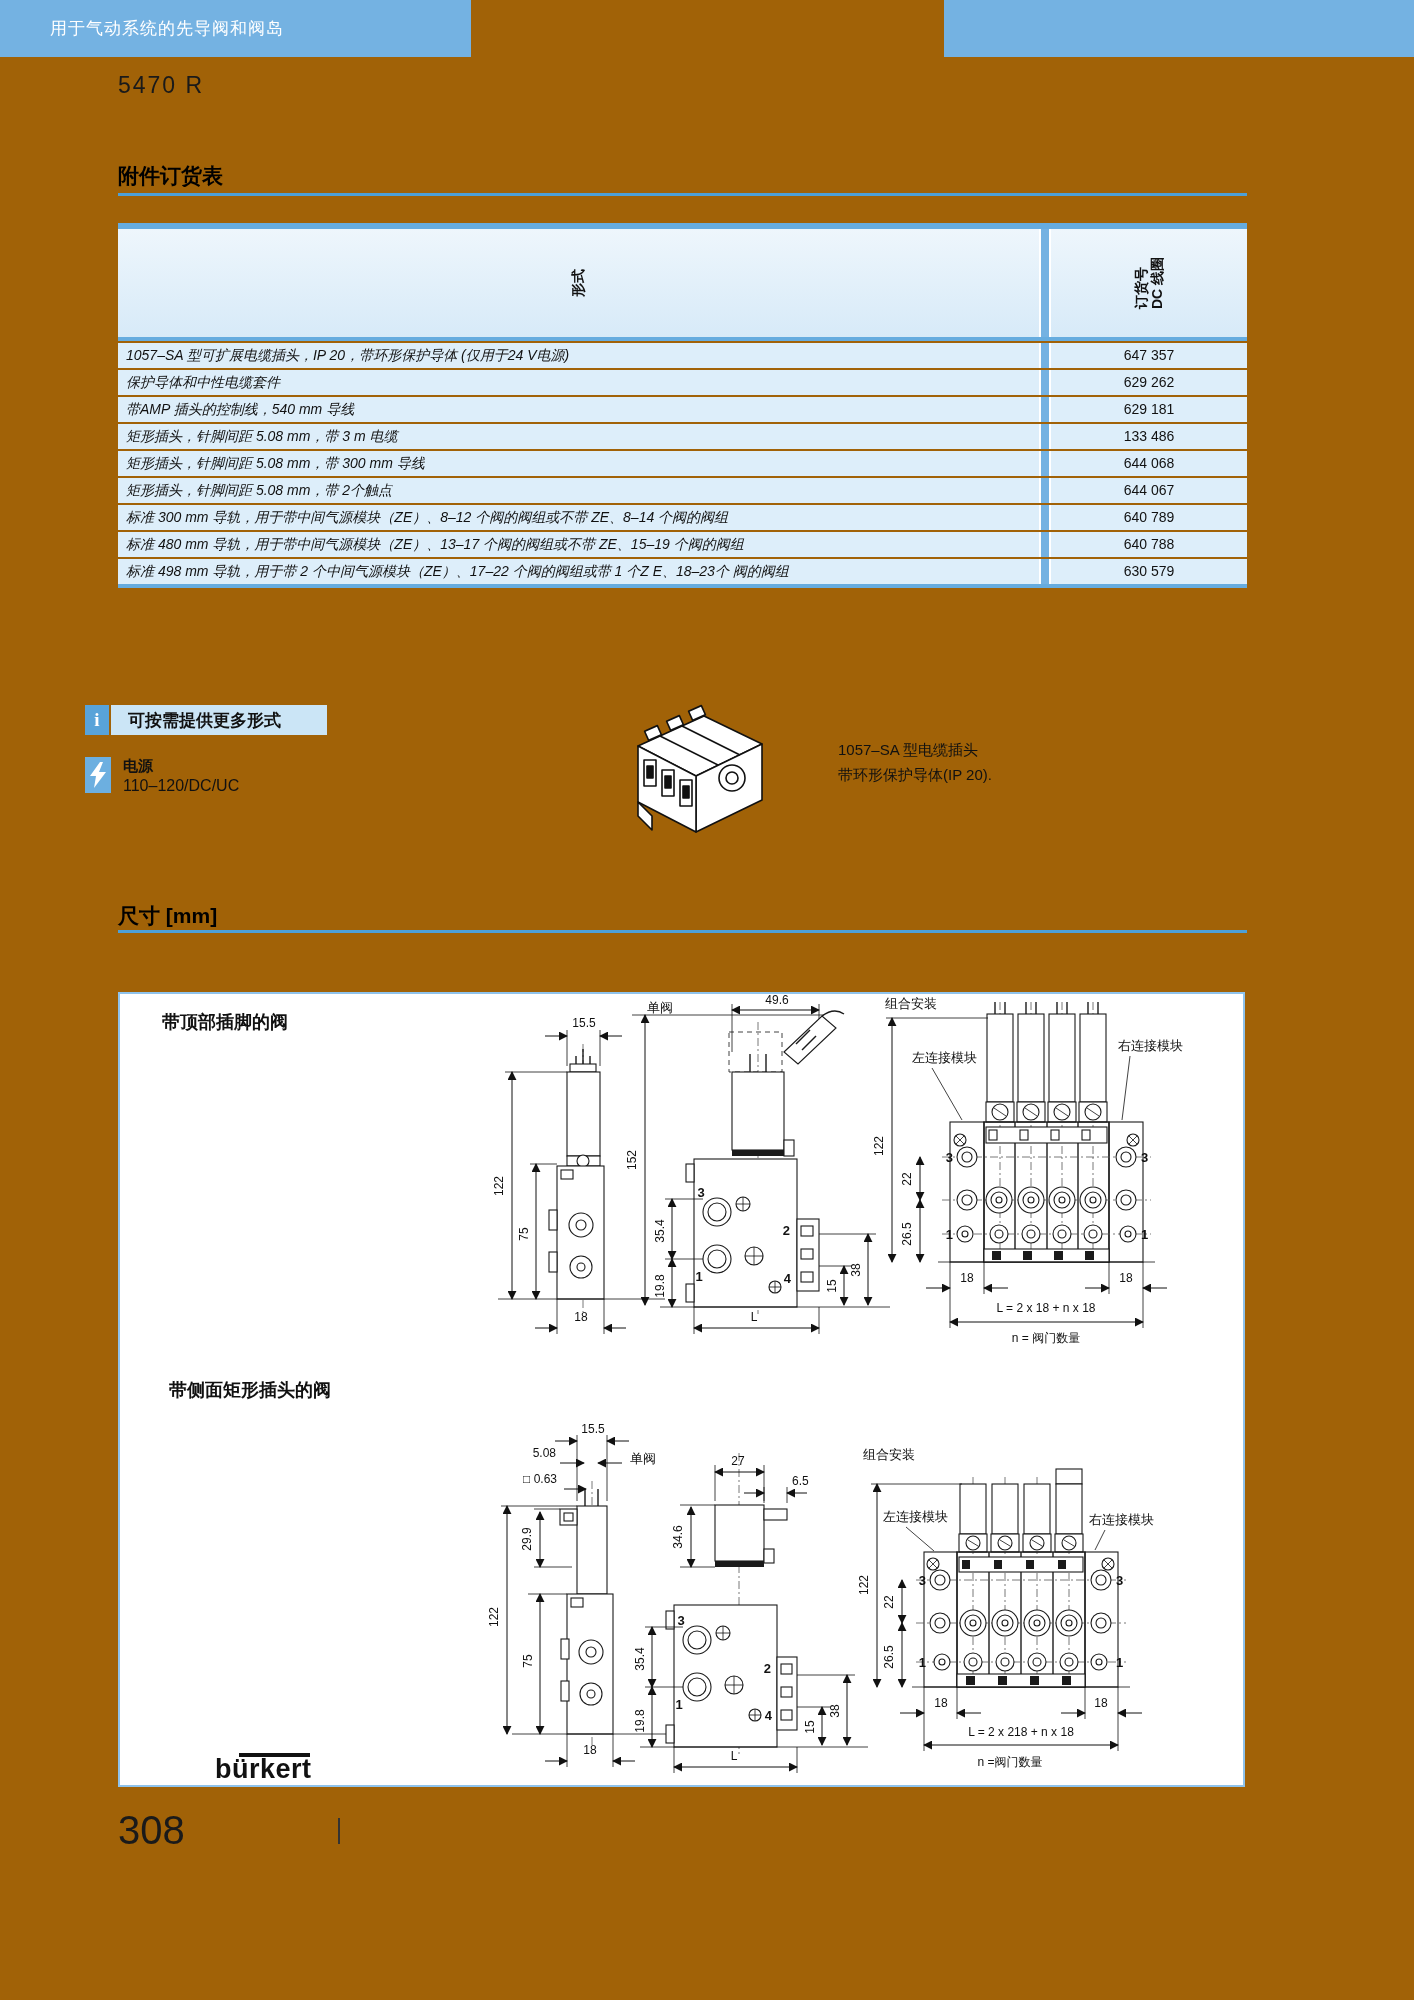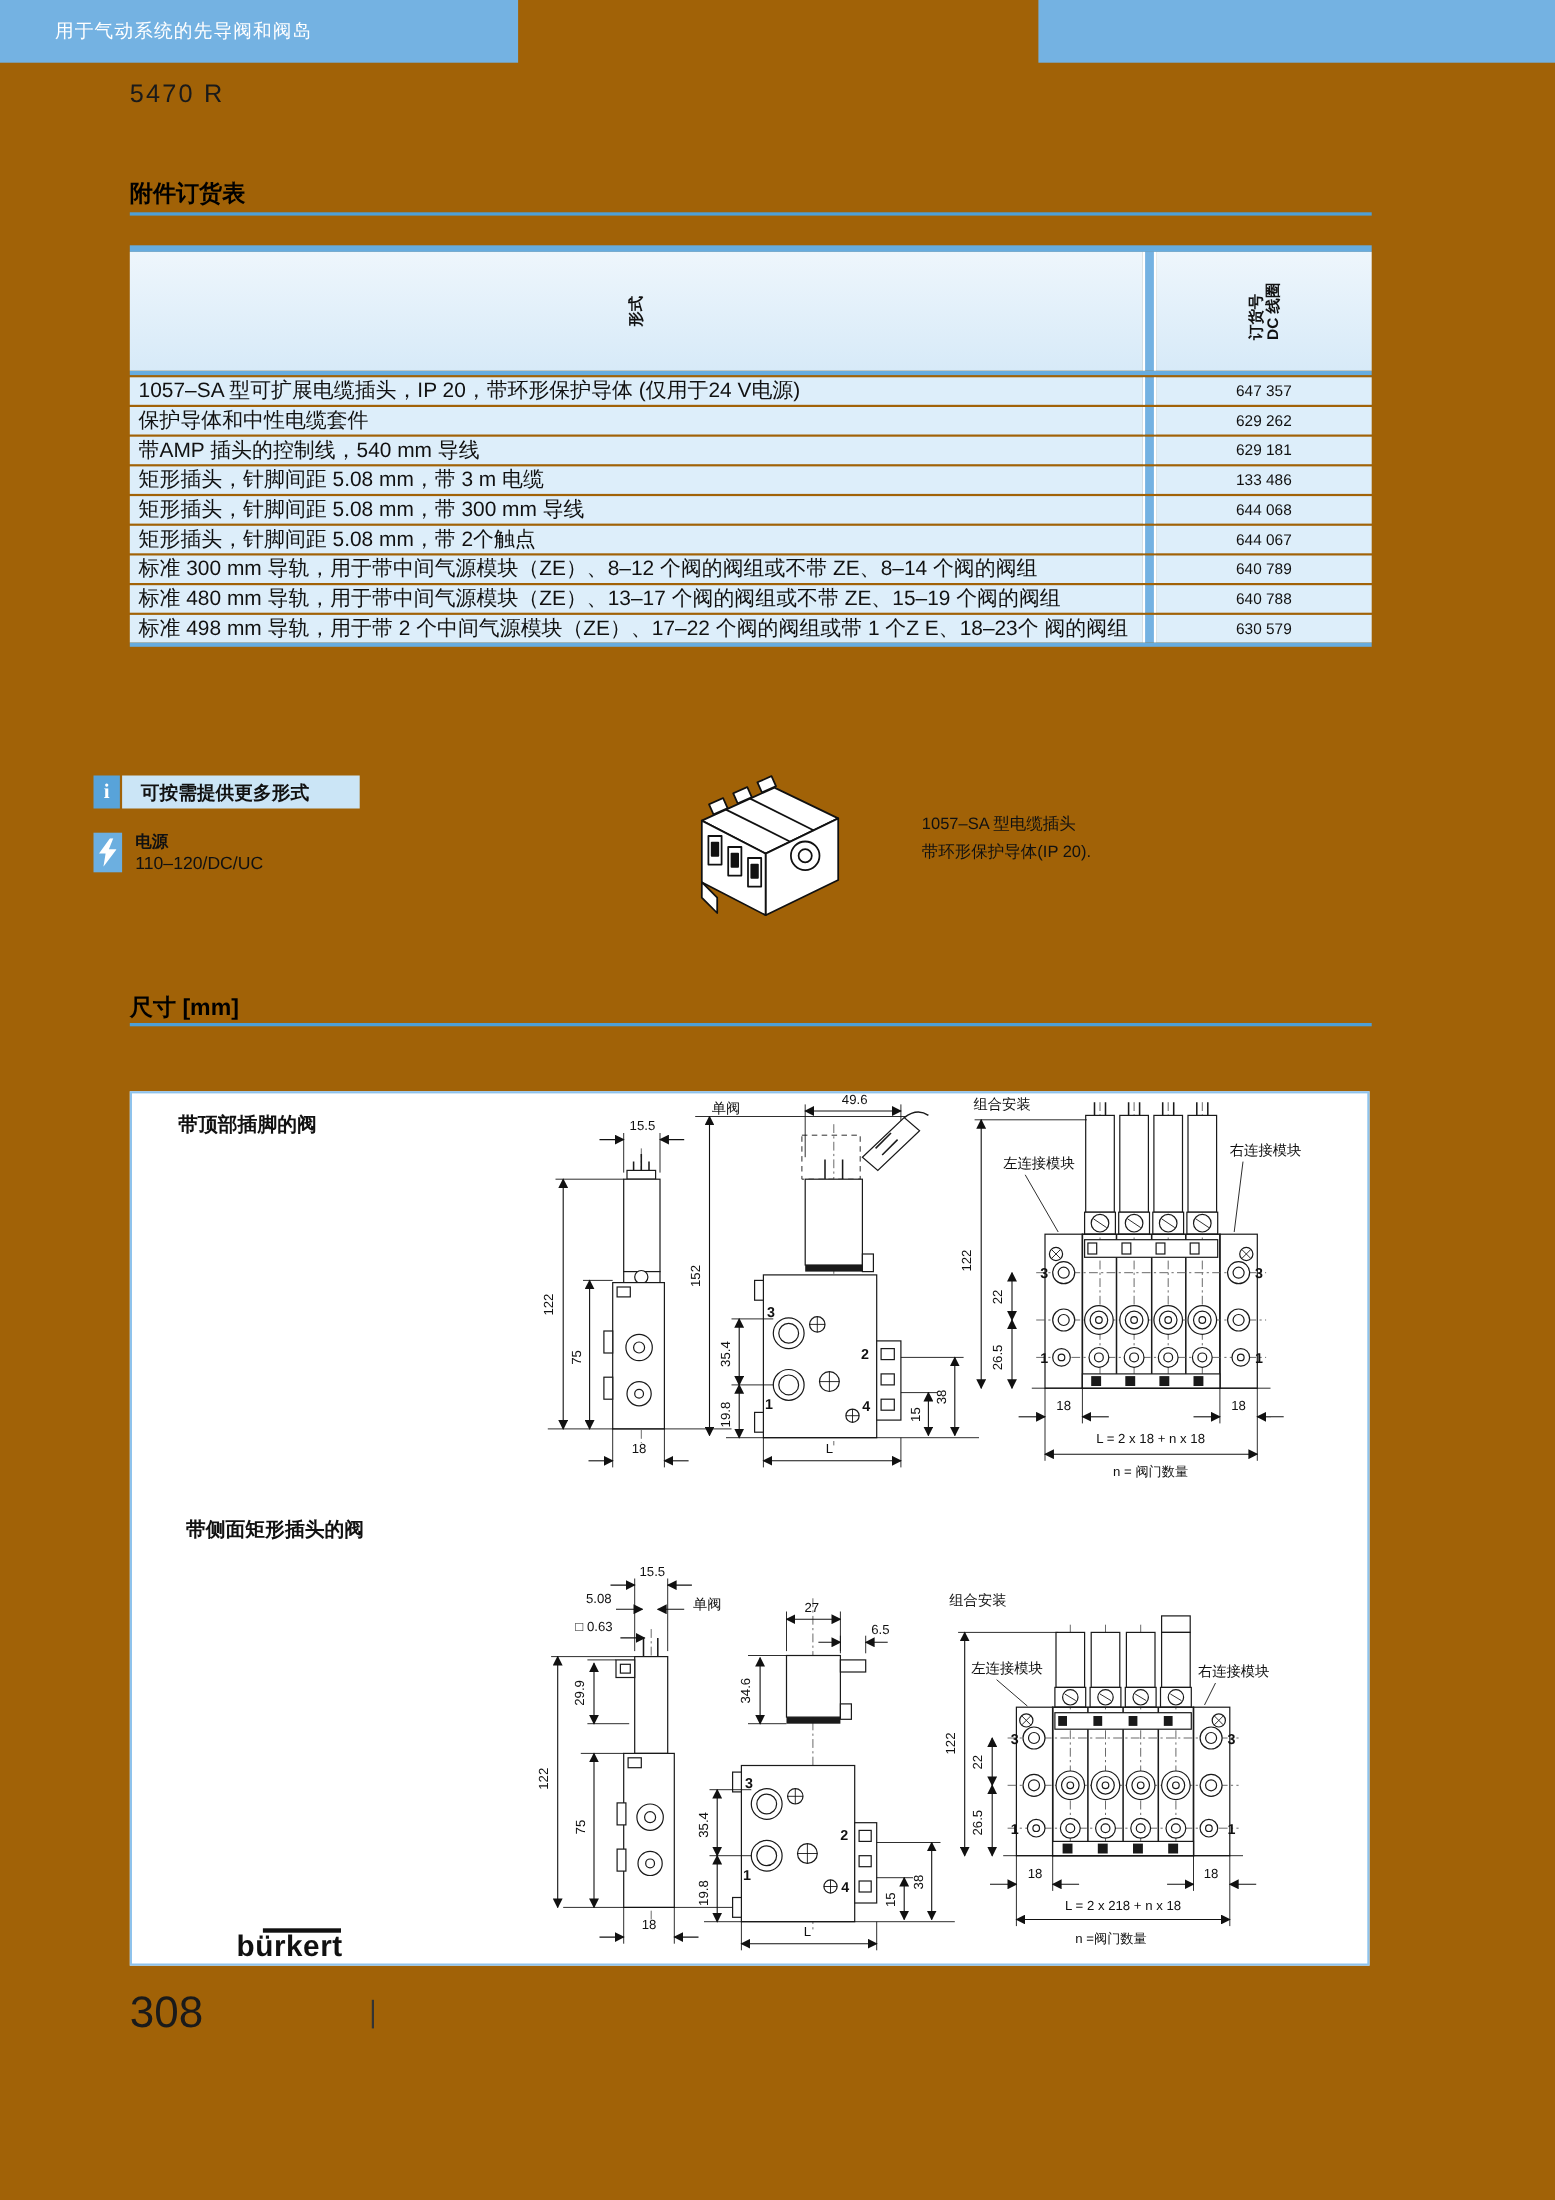--- a/index.html
+++ b/index.html
@@ -19,22 +19,22 @@
              border-bottom:4px solid #66acdf;}
   .acc-head{display:flex;height:108px;border-bottom:4px solid #66acdf;}
   .acc-head .cell-desc{width:921px;background:linear-gradient(180deg,#eef6fc,#d7eaf8);
                        display:flex;align-items:center;justify-content:center;}
   .acc-head .cell-desc .rot{transform:rotate(-90deg);font-weight:bold;font-size:14px;white-space:nowrap;}
   .col-div{width:8px;background:#74b2e2;border-left:2px solid #fff;border-right:2px solid #fff;}
   .acc-head .cell-code{flex:1;background:linear-gradient(180deg,#eef6fc,#d7eaf8);
                        display:flex;align-items:center;justify-content:center;}
   .rot2{transform:rotate(-90deg);font-weight:bold;font-size:14px;line-height:16px;white-space:nowrap;}
   .acc-row{display:flex;height:25px;margin-top:2px;}
-  .acc-row .cell-desc{width:921px;background:#ddeefa;font-size:19px;line-height:25px;
-                      padding-left:8px;box-sizing:border-box;white-space:nowrap;overflow:hidden;}
+  .acc-row .cell-desc{width:921px;background:#ddeefa;font-size:14px;line-height:25px;
+                      padding-left:8px;box-sizing:border-box;white-space:nowrap;overflow:hidden;font-style:italic;}
   .acc-row .cell-code{flex:1;background:#ddeefa;font-size:14px;line-height:25px;text-align:center;}
   
   .info-banner{position:absolute;left:85px;top:705px;height:30px;display:flex;}
   .info-i{width:24px;height:30px;background:#58a3d9;color:#fff;font-weight:bold;font-size:19px;
           font-family:"Liberation Serif",serif;display:flex;align-items:center;justify-content:center;}
   .info-text{width:216px;height:30px;background:#cbe5f6;margin-left:2px;display:flex;align-items:center;
              font-weight:bold;font-size:17px;padding-left:17px;box-sizing:border-box;white-space:nowrap;}
   .power{position:absolute;left:85px;top:757px;display:flex;}
   .bolt-sq{width:26px;height:36px;background:#6cafe0;display:flex;align-items:center;justify-content:center;}
   .power-texts{margin-left:12px;}

